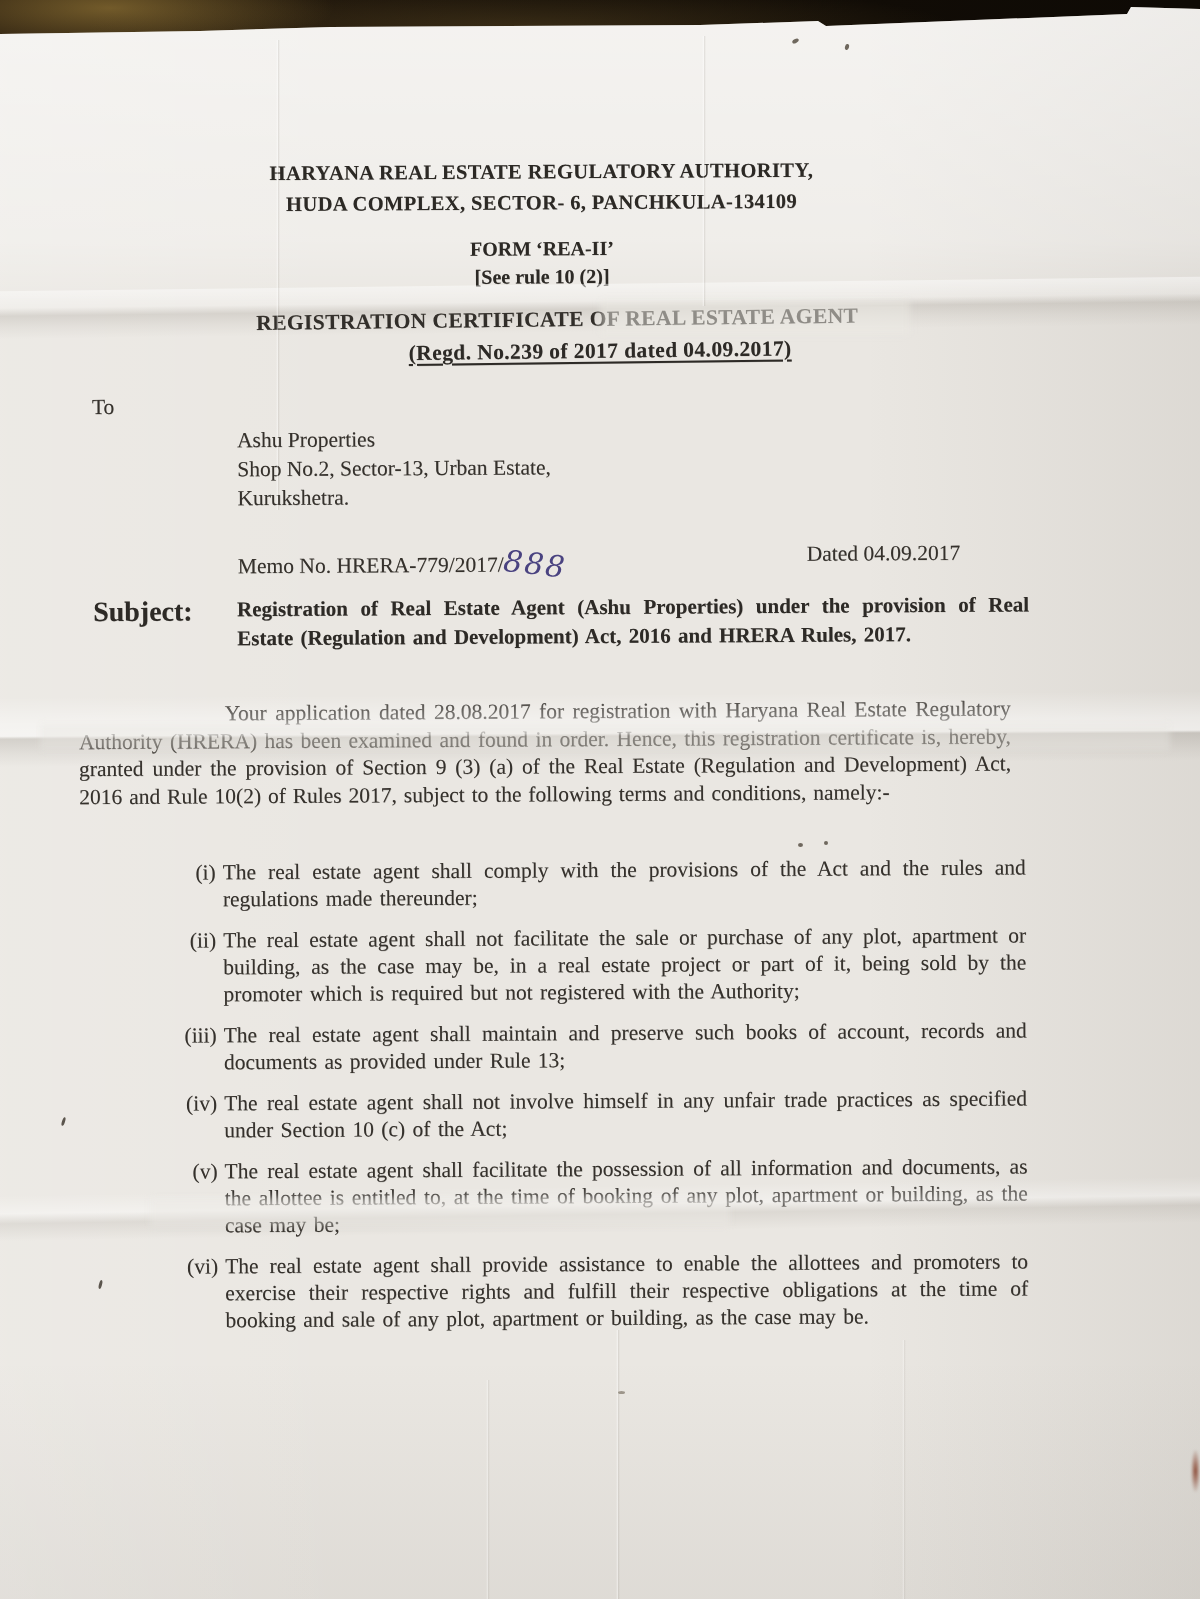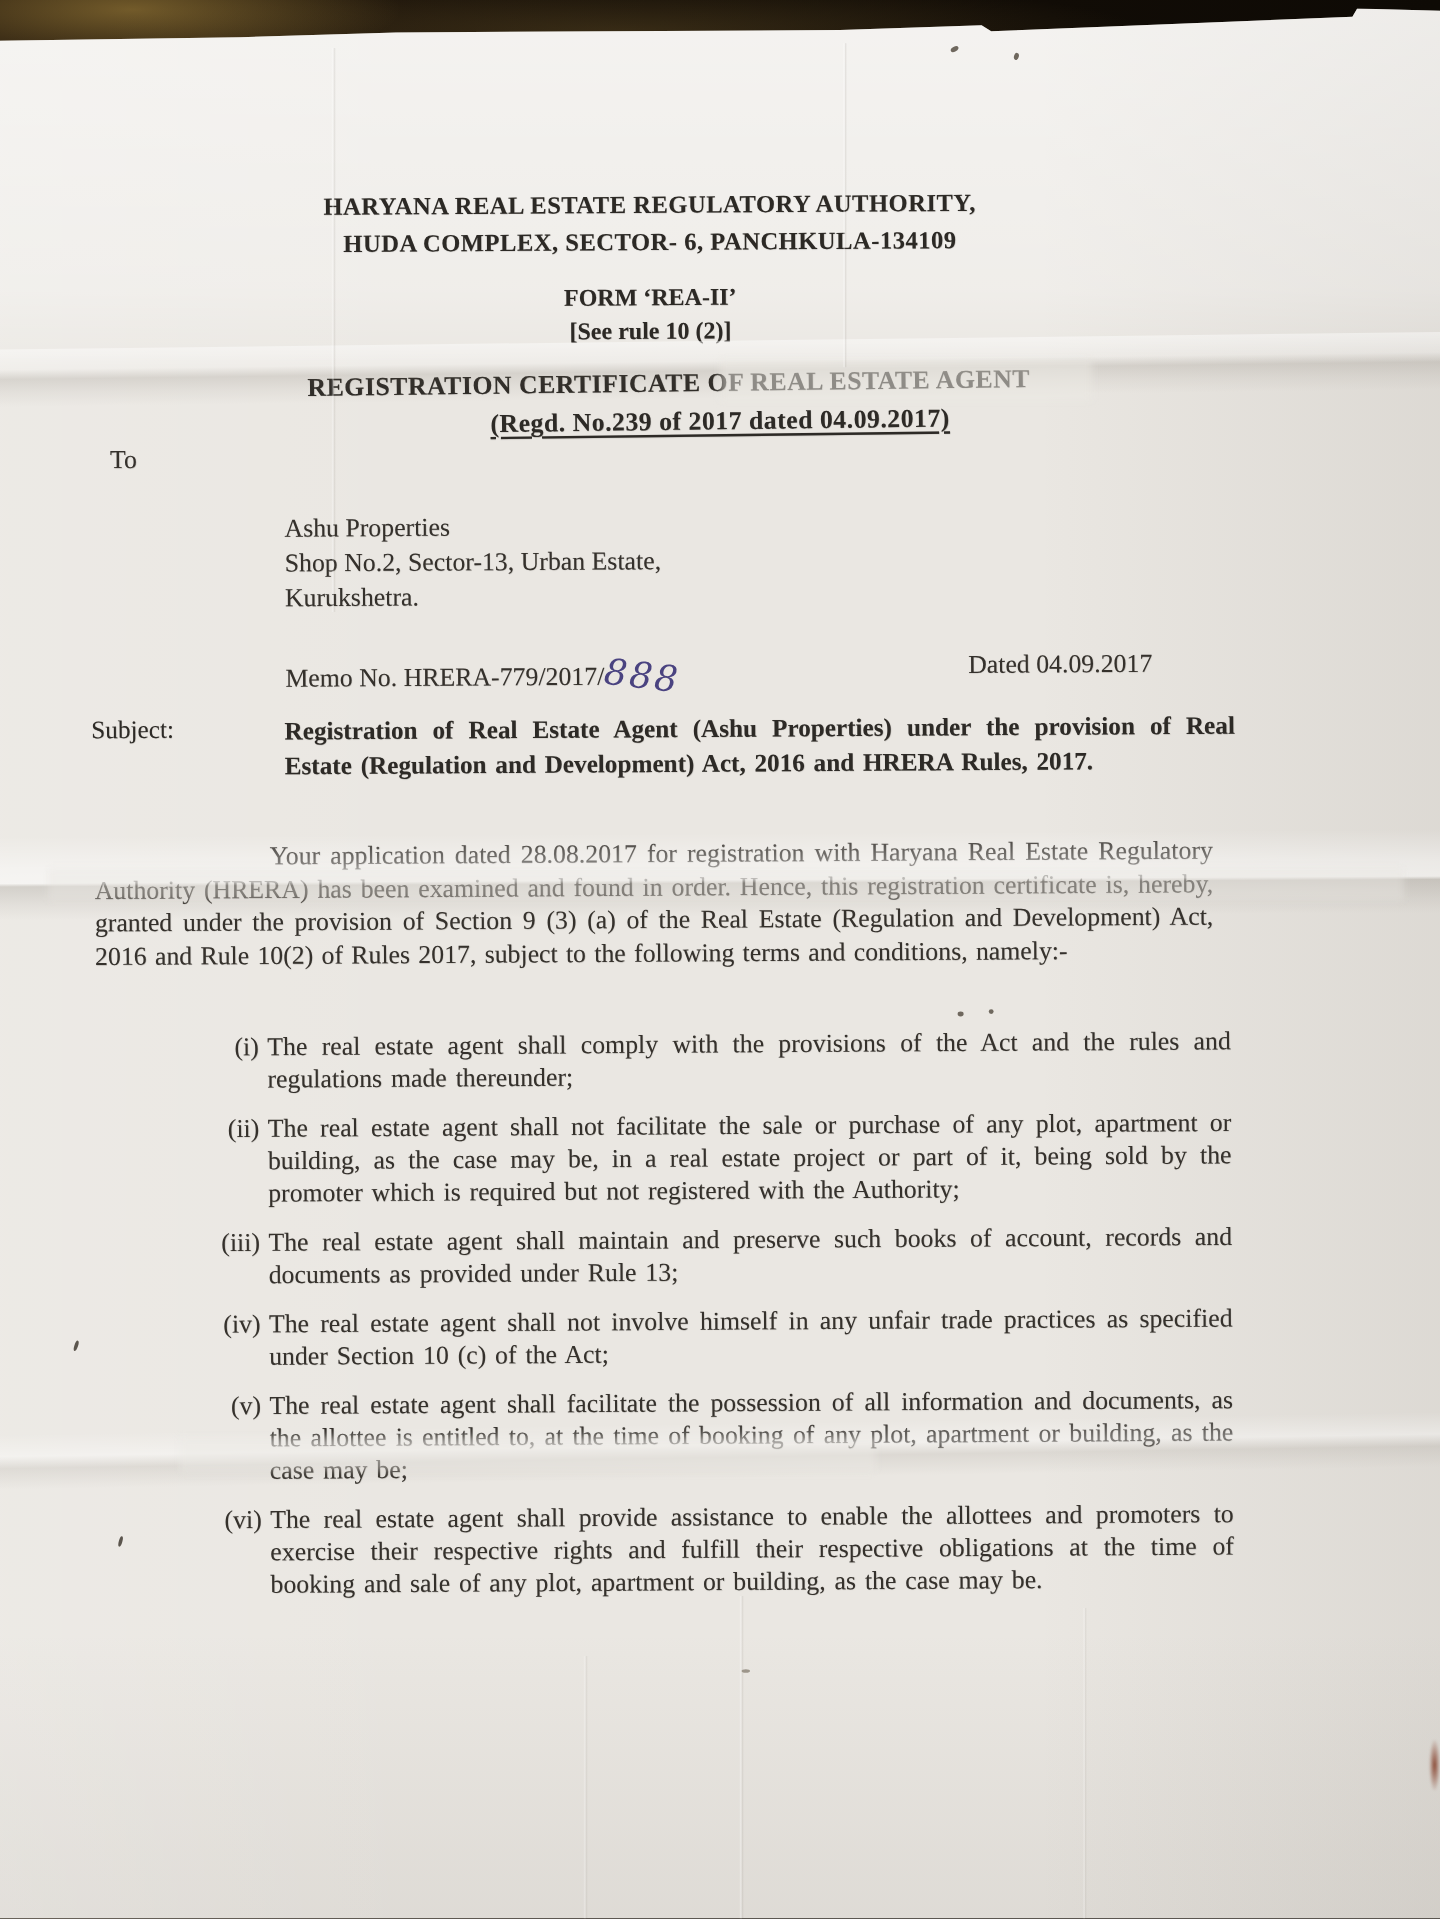--- a/index.html
+++ b/index.html
@@ -48,27 +48,27 @@
     font-family:"Liberation Serif",serif;color:#35312c;
     text-shadow:0.3px 0.3px 0.6px rgba(53,49,44,.35);}
   .doc>div{position:absolute;}
   .letterhead{left:205px;top:156px;width:680px;text-align:center;font-weight:bold;
     font-size:20.5px;line-height:31px;letter-spacing:.4px;color:#2c2925;}
   .formblock{left:205px;top:234px;width:680px;text-align:center;font-weight:bold;
     font-size:20px;line-height:28px;color:#2c2925;}
   .certtitle{left:150px;top:303px;width:820px;text-align:center;font-weight:bold;
     font-size:21.5px;line-height:32px;letter-spacing:.4px;color:#2d2a26;transform:rotate(-0.35deg);}
   .ct2{text-decoration:underline;text-decoration-thickness:2px;text-underline-offset:4px;padding-left:85px;}
-  .to{left:94px;top:368px;font-size:21.5px;}
+  .to{left:94px;top:392px;font-size:21.5px;}
   .addr{left:239px;top:424px;font-size:21.5px;line-height:29px;}
   .memo{left:239px;top:543px;font-size:21.5px;}
   .hand{display:inline-block;font-size:30px;font-style:italic;letter-spacing:2px;
     font-family:"DejaVu Serif",serif;transform:rotate(7deg) translateY(3px);text-shadow:none;}
   .dated{left:808px;top:543px;font-size:21.5px;}
-  .subjlabel{left:77px;top:593px;font-weight:normal;font-size:21px;color:#2d2a26;}
+  .subjlabel{left:94px;top:593px;font-weight:bold;font-size:28px;color:#2d2a26;}
   .subjtext{left:238px;top:593px;width:792px;font-weight:bold;font-size:21px;line-height:28.8px;
     text-align:justify;word-spacing:2px;color:#2d2a26;}
   .intro{left:79px;top:698px;width:932px;font-size:21.5px;line-height:27.6px;
     text-align:justify;text-indent:146px;word-spacing:1.5px;}
   .terms{left:165px;top:857px;width:860px;font-size:21.5px;line-height:26.8px;}
   .term{display:flex;margin-bottom:14.5px;}
   .tl{flex:none;width:50px;text-align:right;padding-right:7px;}
   .tt{flex:1;text-align:justify;word-spacing:2px;}
 </style>
 </head>

